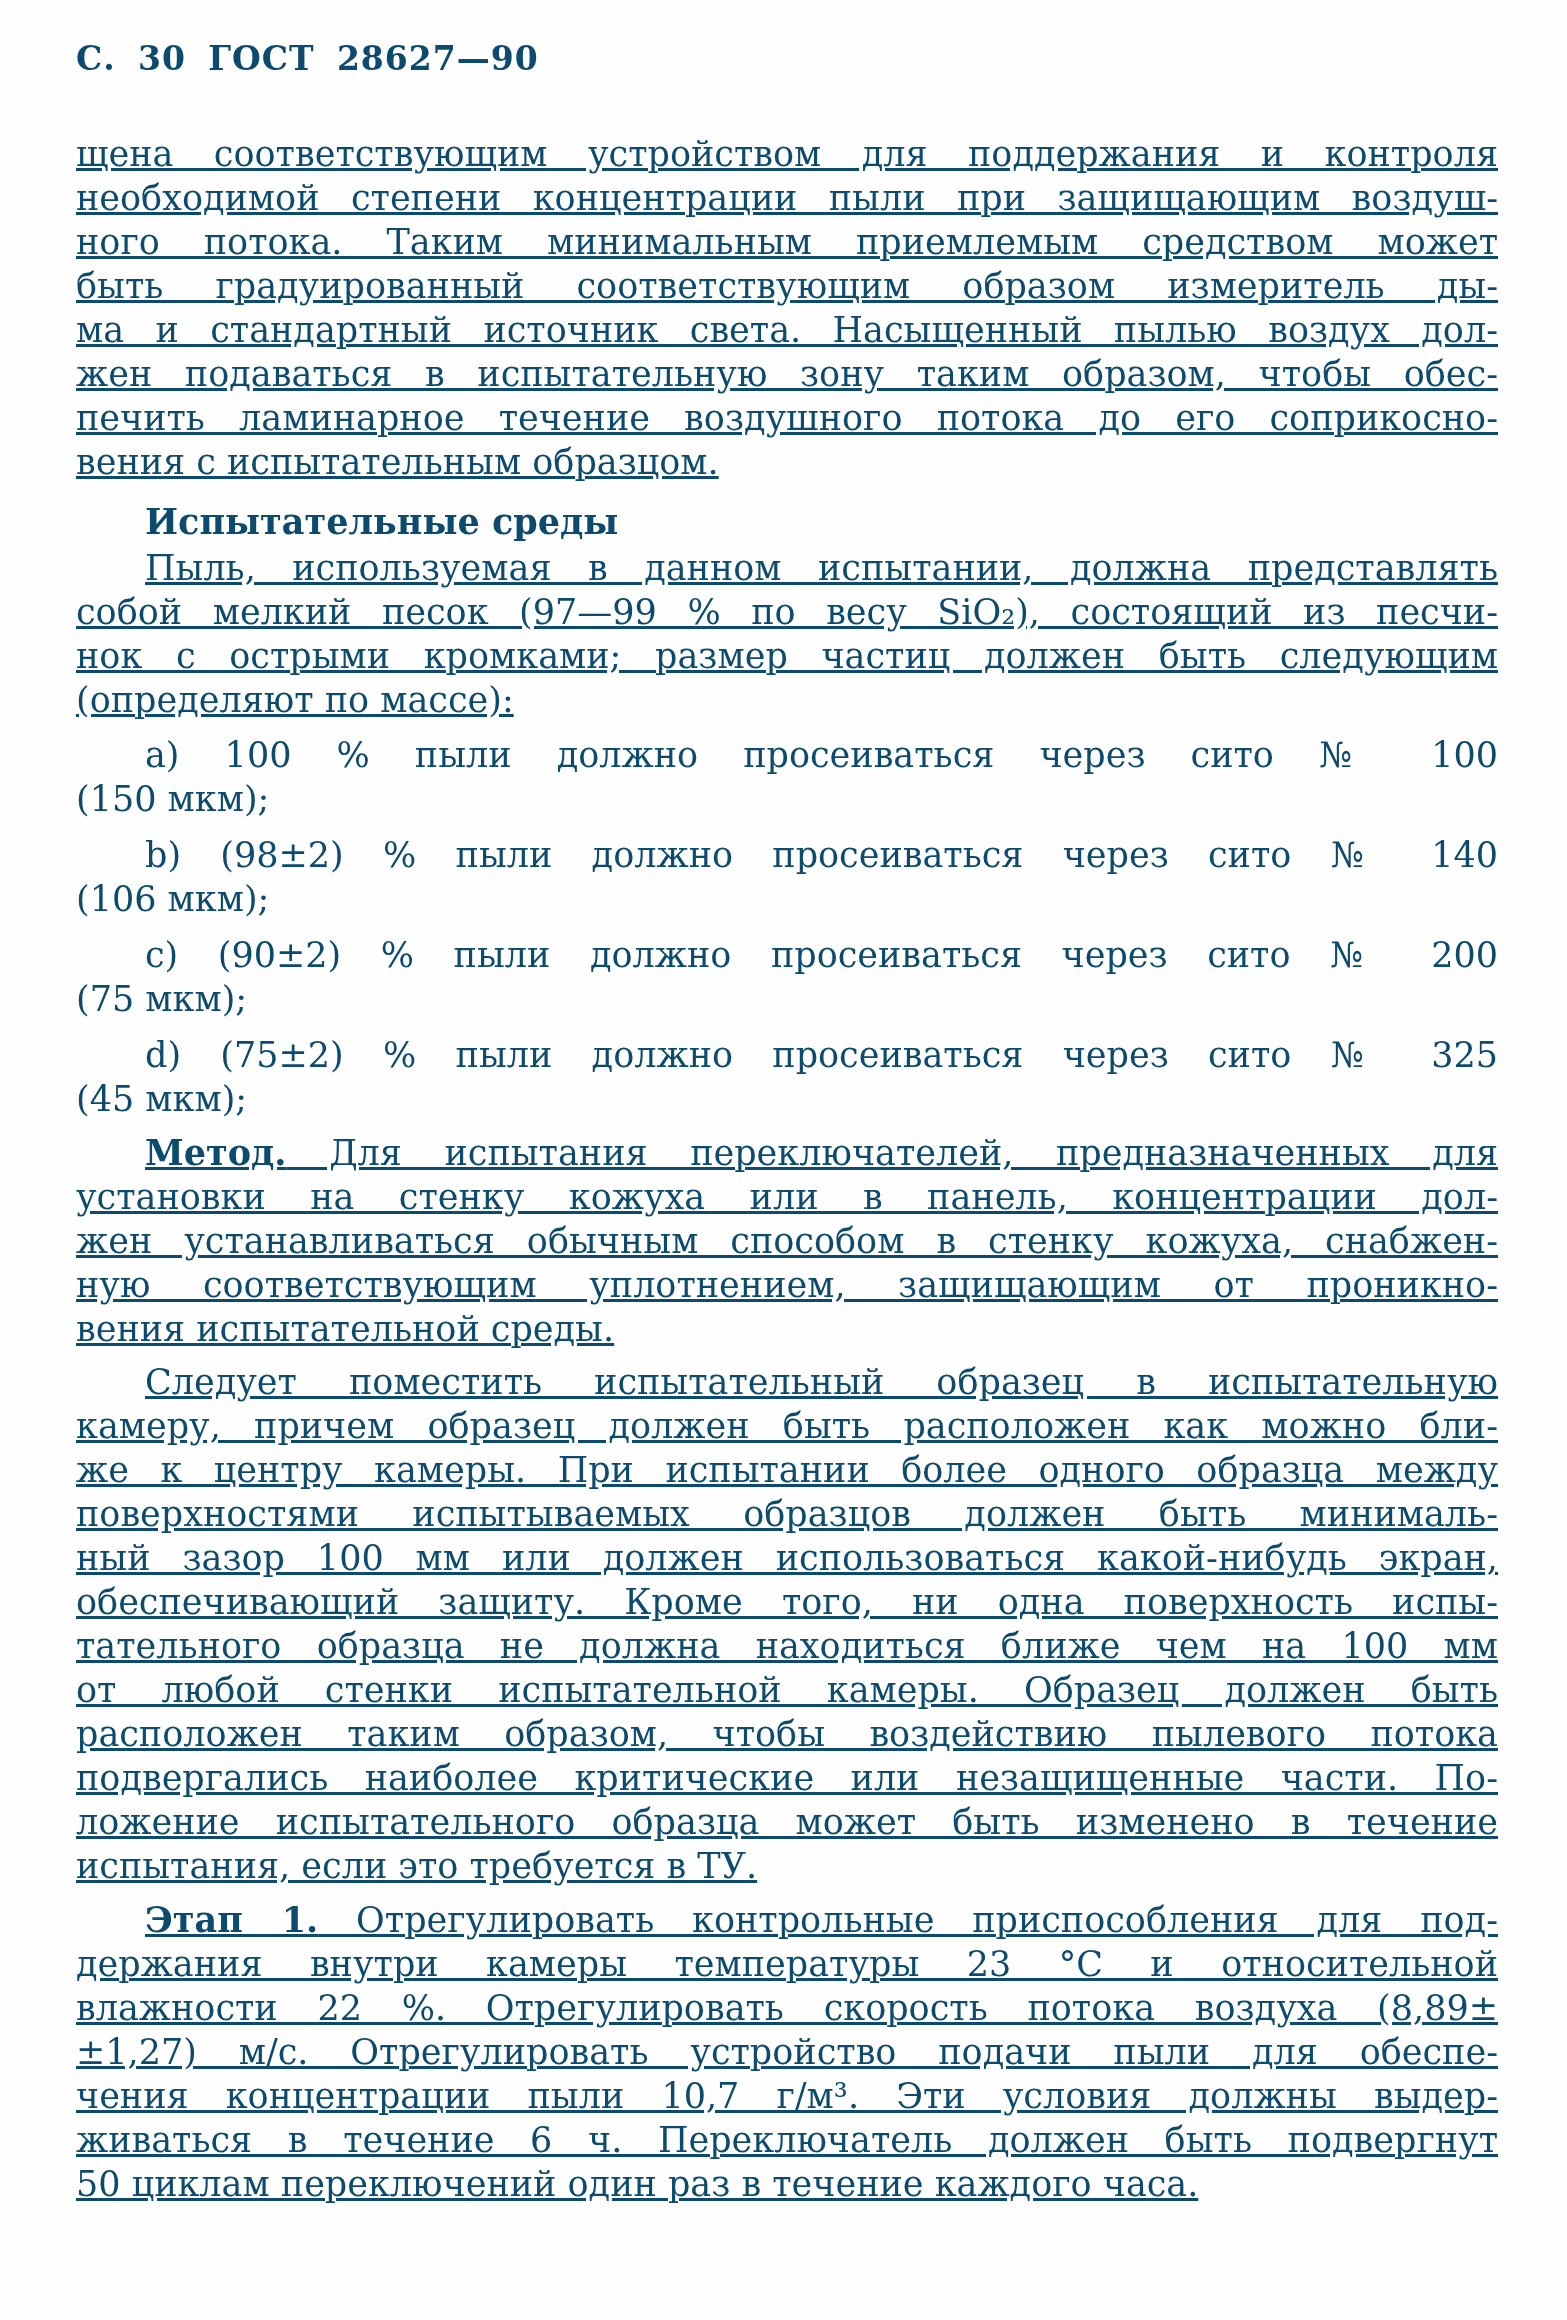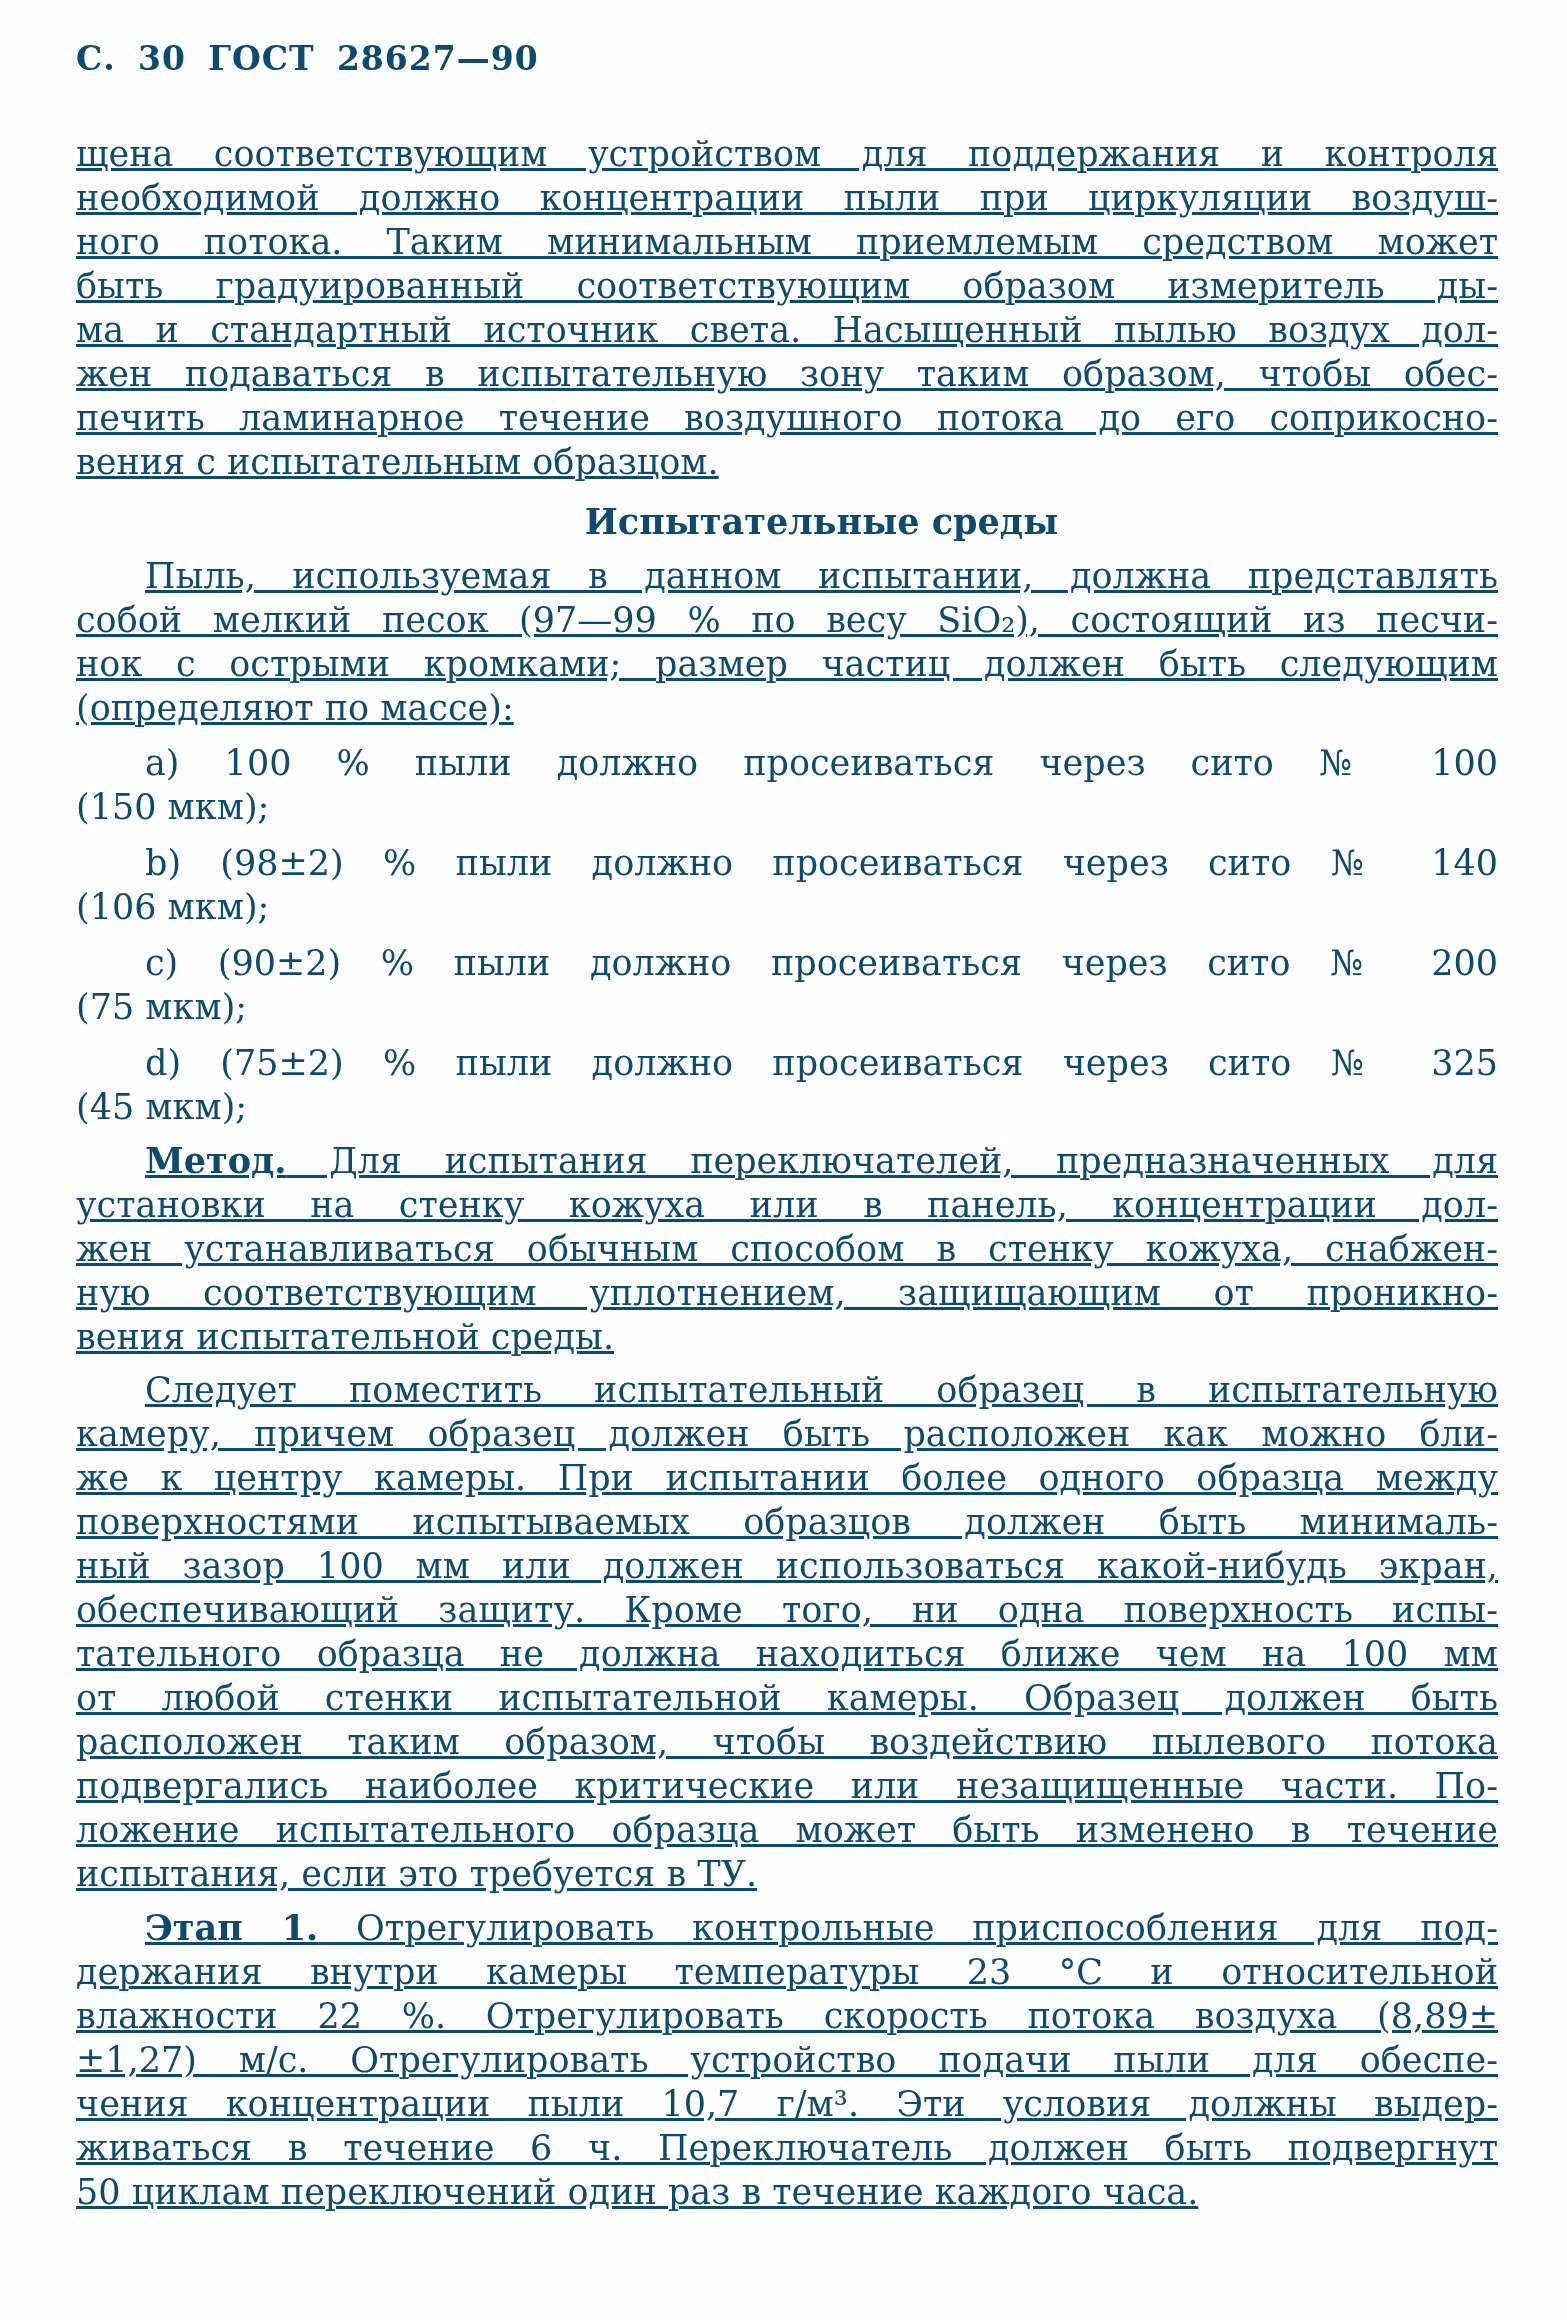--- a/index.html
+++ b/index.html
@@ -50,36 +50,35 @@
   .block.spaced {
     margin-top: 9.8px;
   }
   .block.list-item {
     margin-top: 11.8px;
   }
   .heading {
     font-weight: bold;
     padding-left: 69px;
     margin-top: 15.7px;
-    margin-bottom: 10px;
-    text-align: center;
+    margin-bottom: 2px;
   }
   .bold-lead {
     font-weight: bold;
   }
 </style>
 </head>
 <body>
 
 <div class="page">
   <div class="header">С. 30 ГОСТ 28627—90</div>
   <div class="doc-body" id="doc-body">
       <div class="block para">
         <div class="line">щена соответствующим устройством для поддержания и контроля</div>
-        <div class="line">необходимой должно концентрации пыли при циркуляции воздуш-</div>
+        <div class="line">необходимой степени концентрации пыли при защищающим воздуш-</div>
         <div class="line">ного потока. Таким минимальным приемлемым средством может</div>
         <div class="line">быть градуированный соответствующим образом измеритель ды-</div>
         <div class="line">ма и стандартный источник света. Насыщенный пылью воздух дол-</div>
         <div class="line">жен подаваться в испытательную зону таким образом, чтобы обес-</div>
         <div class="line">печить ламинарное течение воздушного потока до его соприкосно-</div>
         <div class="line">вения с испытательным образцом.</div>
       </div>
       <div class="heading">Испытательные среды</div>
       <div class="block para indent">
         <div class="line">Пыль, используемая в данном испытании, должна представлять</div>

